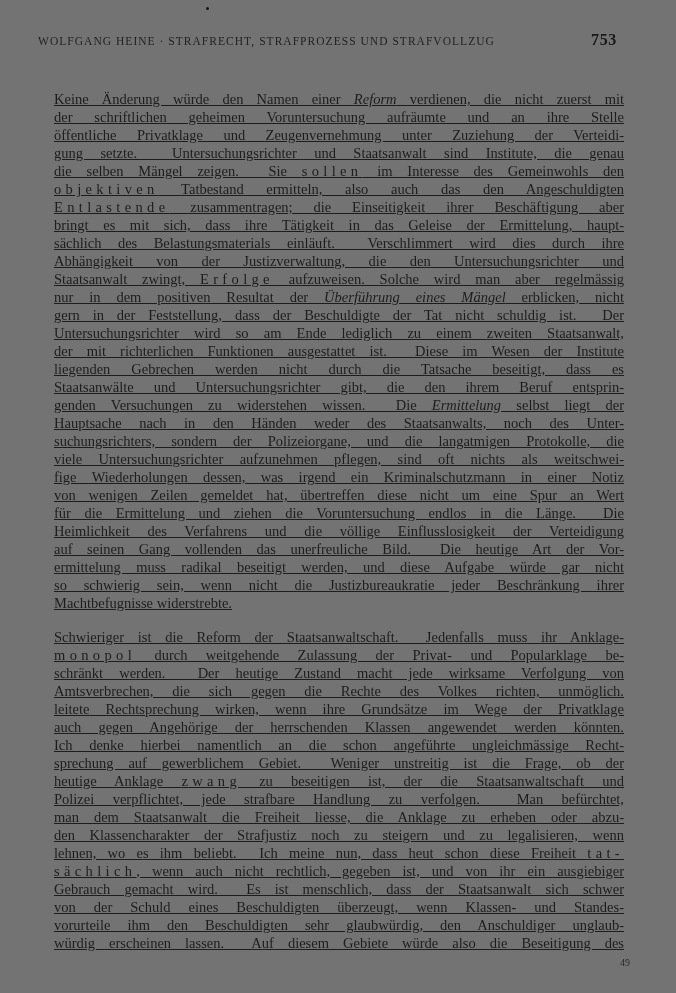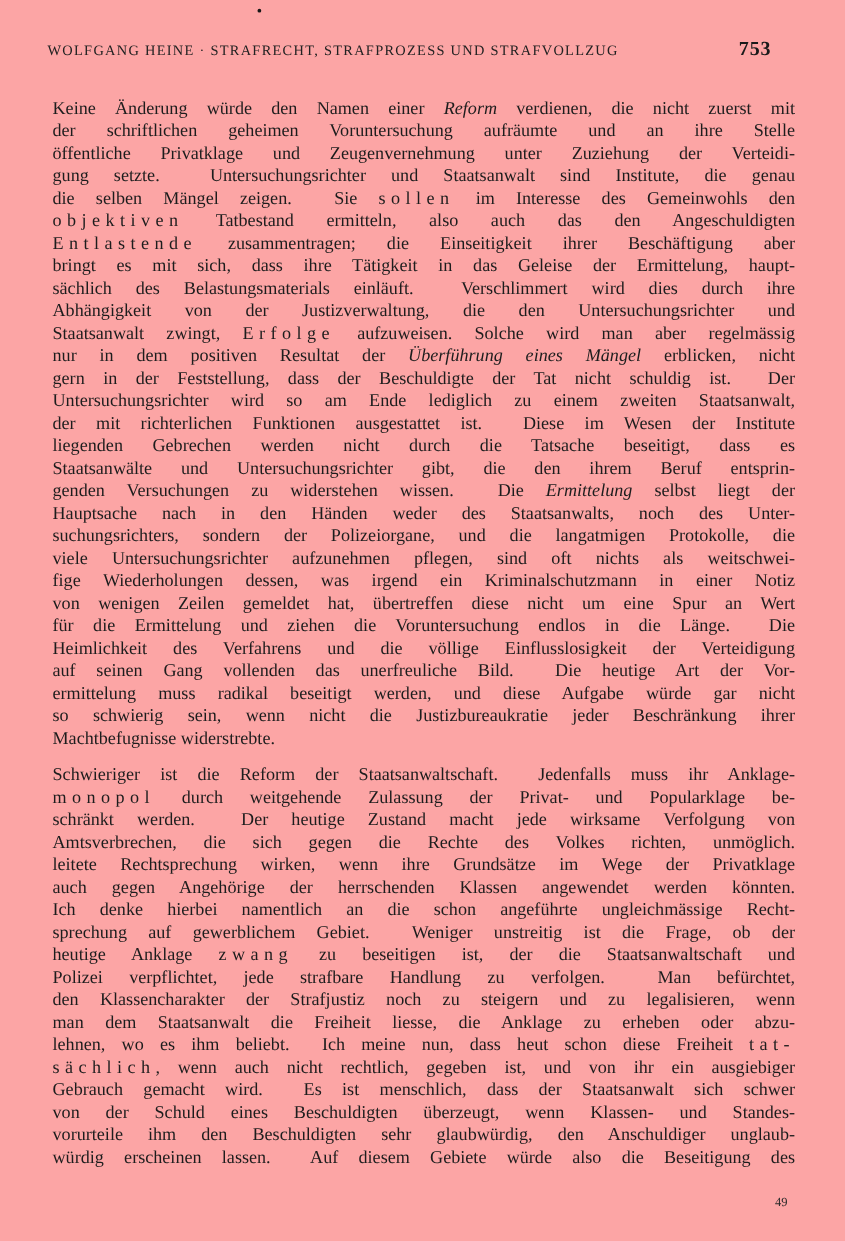--- a/index.html
+++ b/index.html
@@ -4,42 +4,42 @@
 <style>
   html, body { margin: 0; padding: 0; }
   body {
     width: 676px; height: 993px;
     background: #fefefe;
     font-family: "Liberation Serif", serif;
     color: #1d1d1d;
     position: relative;
     overflow: hidden;
   }
-  .sheet { position: absolute; inset: 0; background: #fca5a5; }
+  .sheet { position: absolute; inset: 0; background: #737373; }
   .artifact-dot {
     position: absolute; left: 206px; top: 7px;
     width: 3px; height: 3px; background: #161616; border-radius: 50%;
   }
   .running-header {
     position: absolute; left: 38px; right: 36px; top: 31px;
     display: flex; justify-content: space-between; align-items: baseline;
   }
   .running-title {
     font-size: 11.5px; letter-spacing: 0.09em;
     color: #222;
     white-space: nowrap;
   }
   .page-number {
     font-size: 16px; font-weight: bold; letter-spacing: 0.04em;
     margin-right: 23px; color: #1a1a1a; margin-left: 40px;
   }
   .body-text {
     position: absolute; left: 38px; right: 36px; top: 74px;
   }
-  .para { margin: 4px; }
+  .para { margin: 16px; text-decoration: underline; }
   .para + .para { margin-top: 11px; }
   .line {
     font-size: 14.5px; line-height: 18px;
     text-align: justify; text-align-last: justify;
     white-space: normal;
     color: #1d1d1d;
   }
   .line.lastline { text-align-last: left; }
   .s-n { font-style: normal; }
   .s-i { font-style: italic; }
@@ -96,22 +96,22 @@
         <div class="line"><span class="s-n">Schwieriger ist die Reform der Staatsanwaltschaft.&nbsp; Jedenfalls muss ihr Anklage-</span></div>
         <div class="line"><span class="s-sp">monopol</span><span class="s-n"> durch weitgehende Zulassung der Privat- und Popularklage be-</span></div>
         <div class="line"><span class="s-n">schränkt werden.&nbsp; Der heutige Zustand macht jede wirksame Verfolgung von</span></div>
         <div class="line"><span class="s-n">Amtsverbrechen, die sich gegen die Rechte des Volkes richten, unmöglich.</span></div>
         <div class="line"><span class="s-n">leitete Rechtsprechung wirken, wenn ihre Grundsätze im Wege der Privatklage</span></div>
         <div class="line"><span class="s-n">auch gegen Angehörige der herrschenden Klassen angewendet werden könnten.</span></div>
         <div class="line"><span class="s-n">Ich denke hierbei namentlich an die schon angeführte ungleichmässige Recht-</span></div>
         <div class="line"><span class="s-n">sprechung auf gewerblichem Gebiet.&nbsp; Weniger unstreitig ist die Frage, ob der</span></div>
         <div class="line"><span class="s-n">heutige Anklage </span><span class="s-sp">zwang</span><span class="s-n"> zu beseitigen ist, der die Staatsanwaltschaft und</span></div>
         <div class="line"><span class="s-n">Polizei verpflichtet, jede strafbare Handlung zu verfolgen.&nbsp; Man befürchtet,</span></div>
+        <div class="line"><span class="s-n">man dem Staatsanwalt die Freiheit liesse, die Anklage zu erheben oder abzu-</span></div>
         <div class="line"><span class="s-n">den Klassencharakter der Strafjustiz noch zu steigern und zu legalisieren, wenn</span></div>
-        <div class="line"><span class="s-n">man dem Staatsanwalt die Freiheit liesse, die Anklage zu erheben oder abzu-</span></div>
         <div class="line"><span class="s-n">lehnen, wo es ihm beliebt.&nbsp; Ich meine nun, dass heut schon diese Freiheit </span><span class="s-sp">tat-</span></div>
         <div class="line"><span class="s-sp">sächlich</span><span class="s-n">, wenn auch nicht rechtlich, gegeben ist, und von ihr ein ausgiebiger</span></div>
         <div class="line"><span class="s-n">Gebrauch gemacht wird.&nbsp; Es ist menschlich, dass der Staatsanwalt sich schwer</span></div>
         <div class="line"><span class="s-n">von der Schuld eines Beschuldigten überzeugt, wenn Klassen- und Standes-</span></div>
         <div class="line"><span class="s-n">vorurteile ihm den Beschuldigten sehr glaubwürdig, den Anschuldiger unglaub-</span></div>
         <div class="line"><span class="s-n">würdig erscheinen lassen.&nbsp; Auf diesem Gebiete würde also die Beseitigung des</span></div>
       </div>
     </div>
 
   <span class="signature-mark">49</span>

